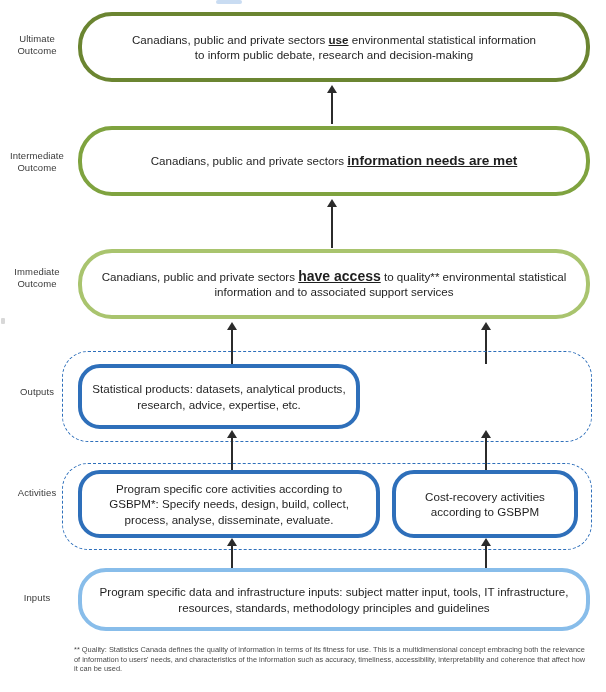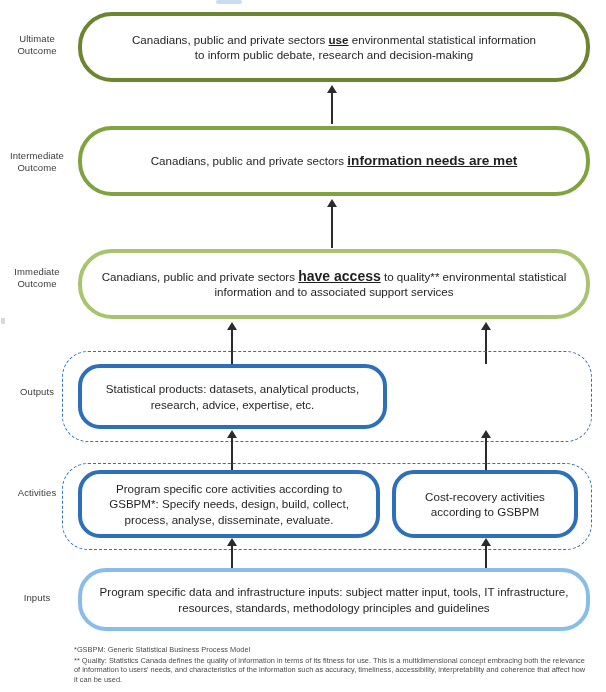--- a/index.html
+++ b/index.html
@@ -218,21 +218,21 @@
     <div class="head"></div>
     <div class="shaft"></div>
   </div>
   <div class="arrow" style="left:481px; top:322px; height:42px;">
     <div class="head"></div>
     <div class="shaft"></div>
   </div>
 
   <div class="dashgroup" style="left:62px; top:351px; width:530px; height:91px;"></div>
 
-  <div class="box bluebox" style="left:78px; top:364px; width:309px; height:65px;">
+  <div class="box bluebox" style="left:78px; top:364px; width:282px; height:65px;">
     <div class="txt">Statistical products: datasets, analytical products, research, advice, expertise, etc.</div>
   </div>
 
 
   <div class="arrow" style="left:227px; top:430px; height:40px;">
     <div class="head"></div>
     <div class="shaft"></div>
   </div>
   <div class="arrow" style="left:481px; top:430px; height:40px;">
     <div class="head"></div>
@@ -256,17 +256,16 @@
   <div class="arrow" style="left:481px; top:538px; height:36px;">
     <div class="head"></div>
     <div class="shaft"></div>
   </div>
 
   <div class="box inputbox" style="left:78px; top:568px; width:512px; height:63px;">
     <div class="txt">Program specific data and infrastructure inputs: subject matter input, tools, IT infrastructure, resources, standards, methodology principles and guidelines</div>
   </div>
 
   <div class="footnotes">
-    <p>*GSBPM: Generic Statistical Business Process Model</p>
     <p>** Quality:  Statistics Canada defines the quality of information in terms of its fitness for use. This is a multidimensional concept embracing both the relevance of information to users' needs, and characteristics of the information such as accuracy, timeliness, accessibility, interpretability and coherence that affect how it can be used.</p>
   </div>
 
 </div>
 
 </body></html>

